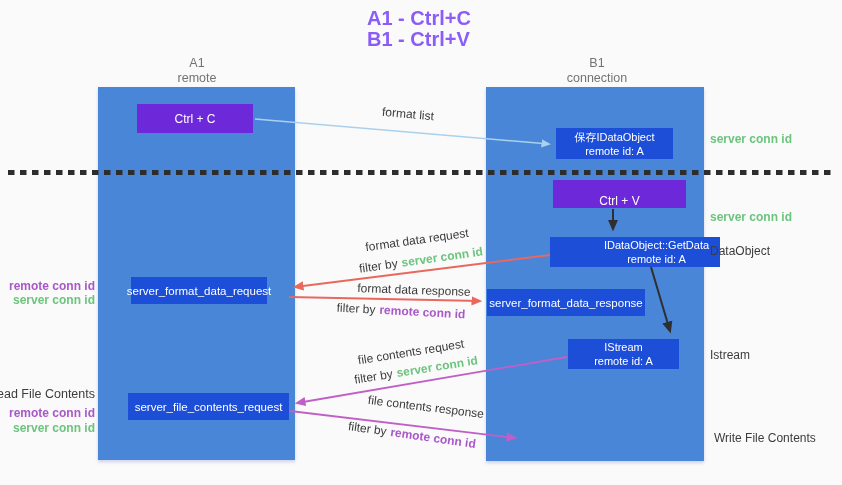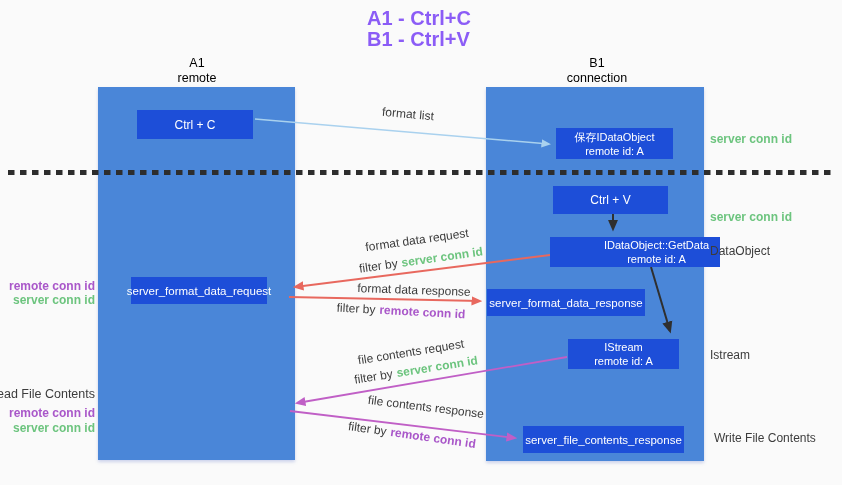--- a/index.html
+++ b/index.html
@@ -7,30 +7,30 @@
     position:relative;width:842px;height:485px;overflow:hidden;
     background:#fafafa;
     font-family:"Liberation Sans","DejaVu Sans",sans-serif;
     color:#3c3c3c;
   }
   .lane{
     position:absolute;background:#4a86d8;
     box-shadow:0 2px 3px rgba(120,140,210,0.35);
   }
   .lane-header{
-    position:absolute;text-align:center;font-size:12.5px;line-height:15px;color:#000000;
+    position:absolute;text-align:center;font-size:12.5px;line-height:15px;color:#737373;
   }
   .title-block{
     position:absolute;left:367px;top:8px;font-size:20px;line-height:21px;color:#8b5cf6;font-weight:bold;
   }
   .node{
     position:absolute;display:flex;flex-direction:column;align-items:center;justify-content:center;
     color:#fff;text-align:center;z-index:3;
   }
-  .node.green{background:#1d4ed8;font-size:12px;margin-top:6px;}
+  .node.green{background:#6d28d9;font-size:12px;}
   .node.orange{background:#1d4ed8;font-size:11px;line-height:14px;}
   .node.orange.single{font-size:11.5px;}
   svg.layer{position:absolute;left:0;top:0;z-index:2;pointer-events:none;}
   .rot-label{
     position:absolute;white-space:nowrap;font-size:12px;color:#3c3c3c;z-index:4;
     transform:translate(-50%,-50%);
   }
   .side-label{position:absolute;font-size:12px;white-space:nowrap;z-index:4;}
   .side-label.right-align{text-align:right;}
   .green-text{color:#6cc47e;font-weight:bold;}
@@ -95,21 +95,21 @@
 
   <div class="node green" style="left:137px;top:104px;width:116px;height:29px;">
     <span>Ctrl + C</span>
   </div>
 
   <div class="node orange" style="left:556px;top:128px;width:117px;height:31px;">
     <span>保存IDataObject</span>
     <span>remote id: A</span>
   </div>
 
-  <div class="node green" style="left:553px;top:180px;width:115px;height:28px;">
+  <div class="node green" style="left:553px;top:180px;width:133px;height:28px;justify-content:flex-end;">
     <span>Ctrl + V</span>
   </div>
 
   <div class="node orange" style="left:550px;top:237px;width:127px;height:30px;padding-left:43px;">
     <span>IDataObject::GetData</span>
     <span>remote id: A</span>
   </div>
 
   <div class="node orange single" style="left:131px;top:277px;width:136px;height:27px;">
     <span>server_format_data_request</span>
@@ -117,24 +117,24 @@
 
   <div class="node orange single" style="left:487px;top:289px;width:158px;height:27px;">
     <span>server_format_data_response</span>
   </div>
 
   <div class="node orange" style="left:568px;top:339px;width:111px;height:30px;">
     <span>IStream</span>
     <span>remote id: A</span>
   </div>
 
+  <div class="node orange single" style="left:128px;top:393px;width:161px;height:27px;">
+    <span>server_file_contents_request</span>
+  </div>
 
-  <div class="node orange single" style="left:523px;top:426px;width:161px;height:27px;">
-    <span>server_file_contents_response</span>
-  </div>
 
   <div class="rot-label" style="left:408px;top:114px;transform:translate(-50%,-50%) rotate(5deg);">format list</div>
 
   <div class="rot-label" style="left:417px;top:240px;transform:translate(-50%,-50%) rotate(-8deg);">format data request</div>
   <div class="rot-label" style="left:421px;top:260px;transform:translate(-50%,-50%) rotate(-8deg);">
     <span class="filter-prefix">filter by</span><span class="green-text">server conn id</span>
   </div>
 
   <div class="rot-label" style="left:414px;top:290px;transform:translate(-50%,-50%) rotate(2deg);">format data response</div>
   <div class="rot-label" style="left:401px;top:311px;transform:translate(-50%,-50%) rotate(3deg);">

